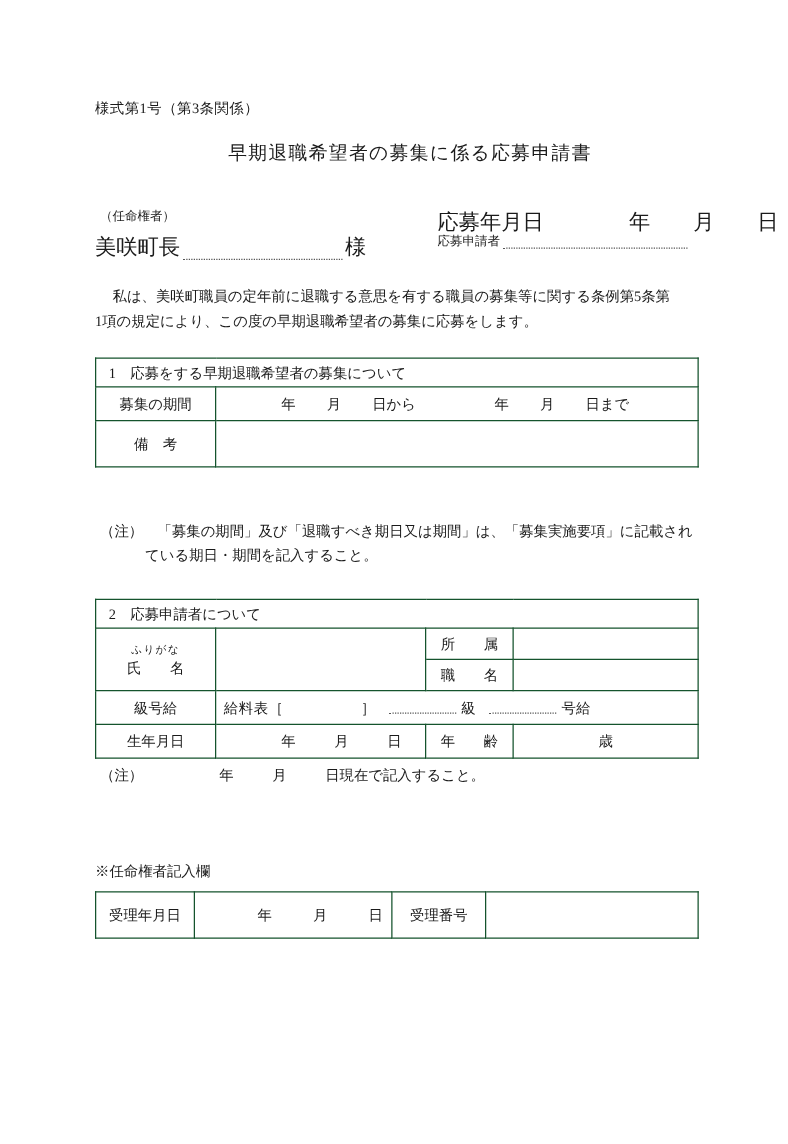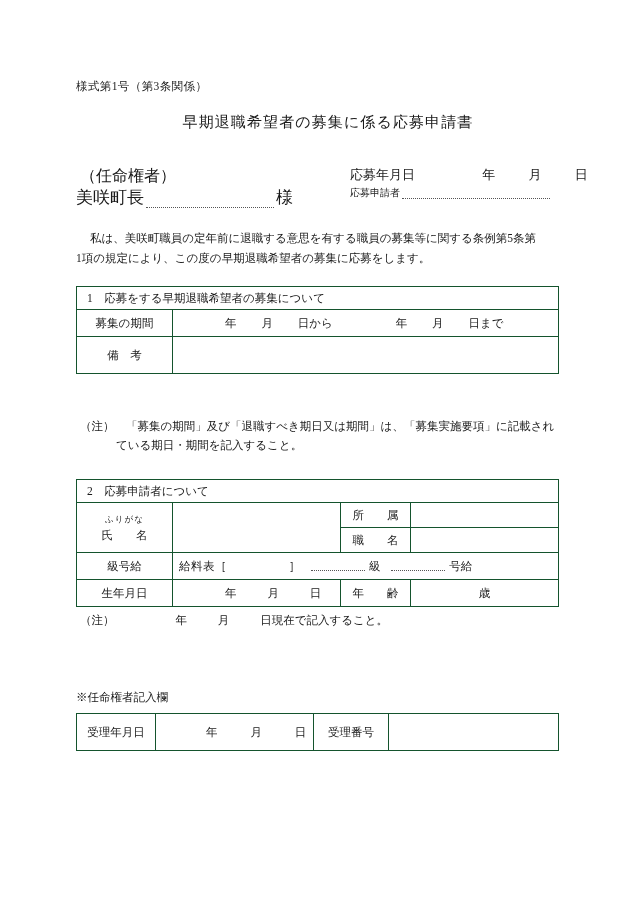--- a/index.html
+++ b/index.html
@@ -41,42 +41,42 @@
     font-size: 15px;
     letter-spacing: 1.1px;
     padding-left: 26px;
     box-sizing: border-box;
   }
 
   
   .appointer-label {
     left: 80px;
     top: 166px;
-    font-size: 16px;
+    font-size: 10px;
     text-align: right;
   }
   .appointer-row {
     left: 76px;
     top: 186px;
     font-size: 17px;
     display: flex;
     align-items: flex-end;
   }
   .dotline {
     display: inline-block;
     border-bottom: 1px dotted #555;
     height: 11px;
   }
   .dotline-mayor { width: 128px; margin: 0 2px 1px 2px; }
   .dotline-applicant { width: 148px; margin: 0 0 1px 2px; }
 
   .apply-date-row {
     left: 350px;
     top: 166px;
-    font-size: 13px;
+    font-size: 17px;
   }
   .apply-date-row .d-y { padding-left: 64px; }
   .apply-date-row .d-m { padding-left: 30px; }
   .apply-date-row .d-d { padding-left: 30px; }
 
   .applicant-row {
     left: 350px;
     top: 186px;
     font-size: 10px;
     display: flex;

